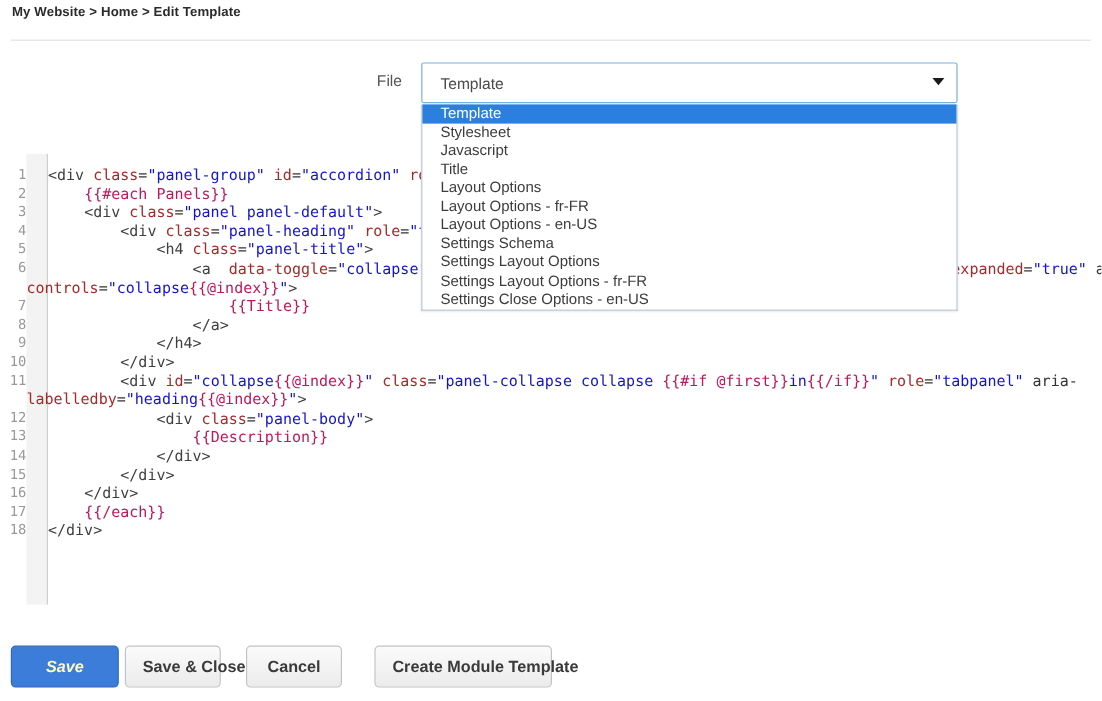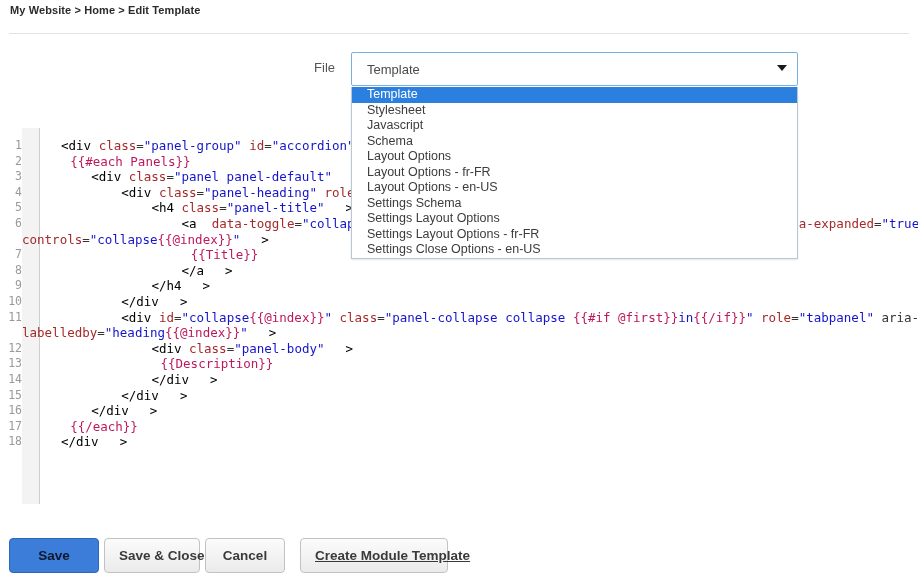--- a/index.html
+++ b/index.html
@@ -172,21 +172,21 @@
     line-height: 15.6px;
   }
   .code-text {
     display: block;
     margin-left: 40px;
     white-space: pre;
   }
   .code-text.cont {
     margin-left: 22px;
   }
-  .tag  { color: #000000; margin-left: 21px; }
+  .tag  { color: #404040; }
   .attr { color: #a52a2a; }
   .val  { color: #1414cc; }
   .hb   { color: #be185d; }
   .plain{ color: #333333; }
 
   
   #button-bar {
     position: absolute;
     left: 0;
     top: 538px;
@@ -203,51 +203,52 @@
     font-weight: bold;
     cursor: pointer;
     padding: 0 14px;
     line-height: 33px;
     text-align: center;
     white-space: nowrap;
   }
   .btn-primary {
     background: #3b7dd8;
     border: 1px solid #2e68bb;
-    color: #0f172a;
+    color: #fef9c3;
+    font-style: italic;
   }
   .btn-default {
     background: linear-gradient(to bottom, #fbfbfb 0%, #ebebeb 100%);
     border: 1px solid #c2c2c2;
     color: #3a3a3a;
   }
   #btn-save          { left: 9px;   width: 90px; }
-  #btn-save-close    { left: 104px; width: 96px; }
+  #btn-save-close    { left: 104px; width: 80px; }
   #btn-cancel        { left: 205px; width: 80px; }
-  #btn-create-module { left: 300px; width: 148px; text-decoration: underline; }
+  #btn-create-module { left: 312px; width: 148px; }
 </style>
 </head>
 <body>
 
 <div id="page-title">My Website &gt; Home &gt; Edit Template</div>
 <div id="title-rule"></div>
 
 <div id="file-row">
   <div id="file-label">File</div>
   <div id="file-select-box">
     <span id="file-select-value">Template</span>
     <span id="file-select-arrow"></span>
   </div>
 </div>
 
 <ul id="file-dropdown">
     <li class="dropdown-option selected">Template</li>
     <li class="dropdown-option">Stylesheet</li>
     <li class="dropdown-option">Javascript</li>
-    <li class="dropdown-option">Schema</li>
+    <li class="dropdown-option">Title</li>
     <li class="dropdown-option">Layout Options</li>
     <li class="dropdown-option">Layout Options - fr-FR</li>
     <li class="dropdown-option">Layout Options - en-US</li>
     <li class="dropdown-option">Settings Schema</li>
     <li class="dropdown-option">Settings Layout Options</li>
     <li class="dropdown-option">Settings Layout Options - fr-FR</li>
     <li class="dropdown-option">Settings Close Options - en-US</li>
   </ul>
 
 <div id="editor">

